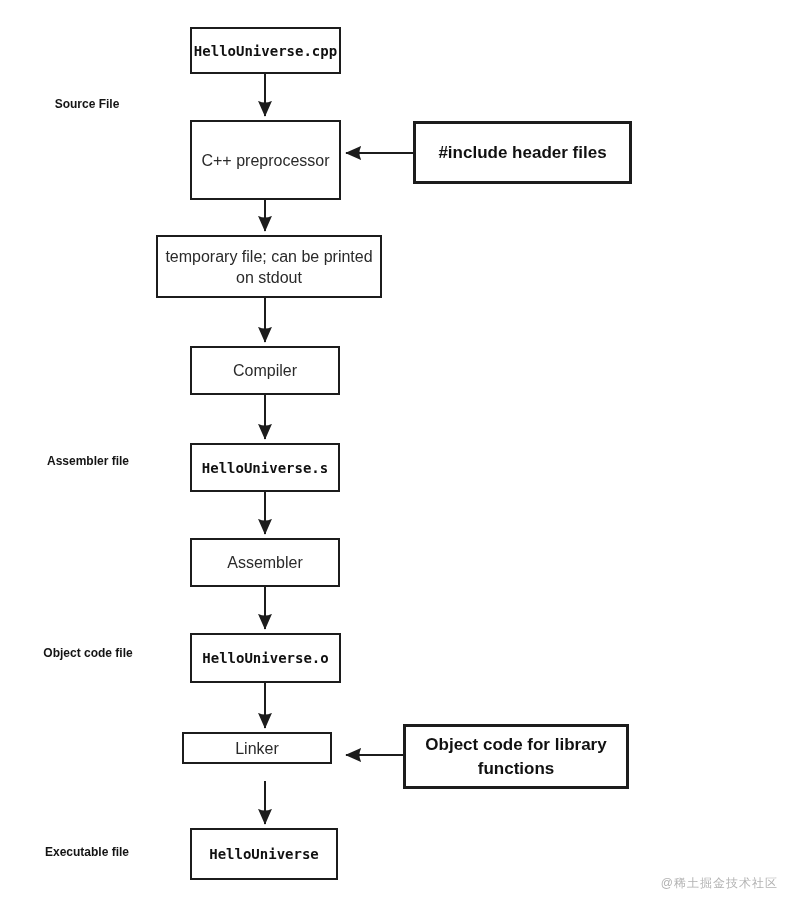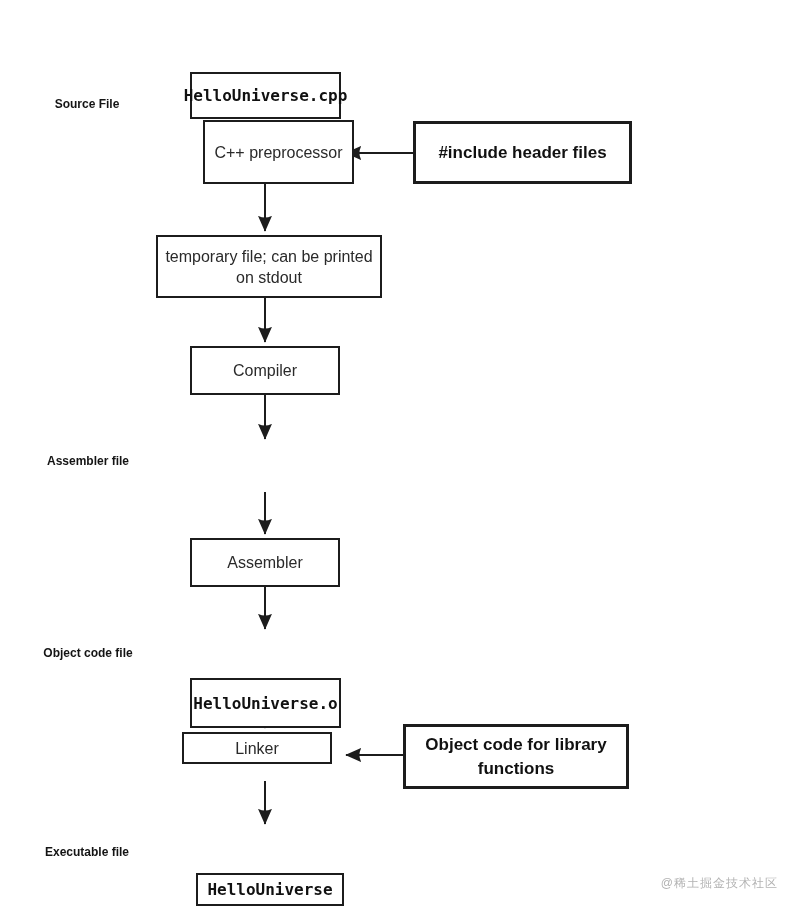--- a/index.html
+++ b/index.html
@@ -32,50 +32,49 @@
     color: #222222;
   }
   .node.proc {
     font-size: 16px;
     line-height: 21px;
     color: #2a2a2a;
   }
   .node.mono {
     font-family: "DejaVu Sans Mono", monospace;
     font-weight: bold;
-    font-size: 16px;
+    font-size: 14px;
     color: #111111;
-    margin-top: 45px;
   }
   .node.side {
     border-width: 3px;
     font-weight: bold;
     font-size: 17px;
     line-height: 24px;
     color: #111111;
     padding: 0 14px;
   }
   .stage-label {
     position: absolute;
     font-weight: bold;
     font-size: 12px;
     line-height: 24px;
     color: #141414;
     text-align: center;
   }
   
   .pos-file-cpp      { left: 190px; top: 27px;  width: 151px; height: 47px; }
-  .pos-preprocessor  { left: 190px; top: 120px; width: 151px; height: 64px; margin-left: 13px; }
+  .pos-preprocessor  { left: 190px; top: 120px; width: 151px; height: 80px; }
   .pos-temp-file     { left: 156px; top: 235px; width: 226px; height: 63px; }
   .pos-compiler      { left: 190px; top: 346px; width: 150px; height: 49px; }
   .pos-file-s        { left: 190px; top: 443px; width: 150px; height: 49px; }
   .pos-assembler     { left: 190px; top: 538px; width: 150px; height: 49px; }
   .pos-file-o        { left: 190px; top: 633px; width: 151px; height: 50px; }
   .pos-linker        { left: 182px; top: 732px; width: 150px; height: 32px; }
-  .pos-file-exe      { left: 196px; top: 828px; width: 148px; height: 33px; }
+  .pos-file-exe      { left: 190px; top: 828px; width: 148px; height: 52px; }
   
   .pos-include       { left: 413px; top: 121px; width: 219px; height: 63px; }
   .pos-objlib        { left: 403px; top: 724px; width: 226px; height: 65px; }
   
   .pos-label-source     { left: 6px;  top: 92px;  width: 162px; }
   .pos-label-assembler  { left: 28px; top: 449px; width: 120px; text-align: center; }
   .pos-label-object     { left: 27px; top: 641px; width: 122px; }
   .pos-label-executable { left: 26px; top: 840px; width: 122px; }
   .watermark {
     position: absolute;
@@ -121,20 +120,21 @@
   <div class="node mono pos-file-cpp">HelloUniverse.cpp</div>
 
   <div class="node proc pos-preprocessor">C++ preprocessor</div>
 
   <div class="node side pos-include">#include header files</div>
 
   <div class="node proc pos-temp-file">temporary file; can be printed on stdout</div>
 
   <div class="node proc pos-compiler">Compiler</div>
 
+  <div class="node mono pos-file-s">HelloUniverse.s</div>
 
   <div class="node proc pos-assembler">Assembler</div>
 
   <div class="node mono pos-file-o">HelloUniverse.o</div>
 
   <div class="node proc pos-linker">Linker</div>
 
   <div class="node side pos-objlib">Object code for library functions</div>
 
   <div class="node mono pos-file-exe">HelloUniverse</div>

